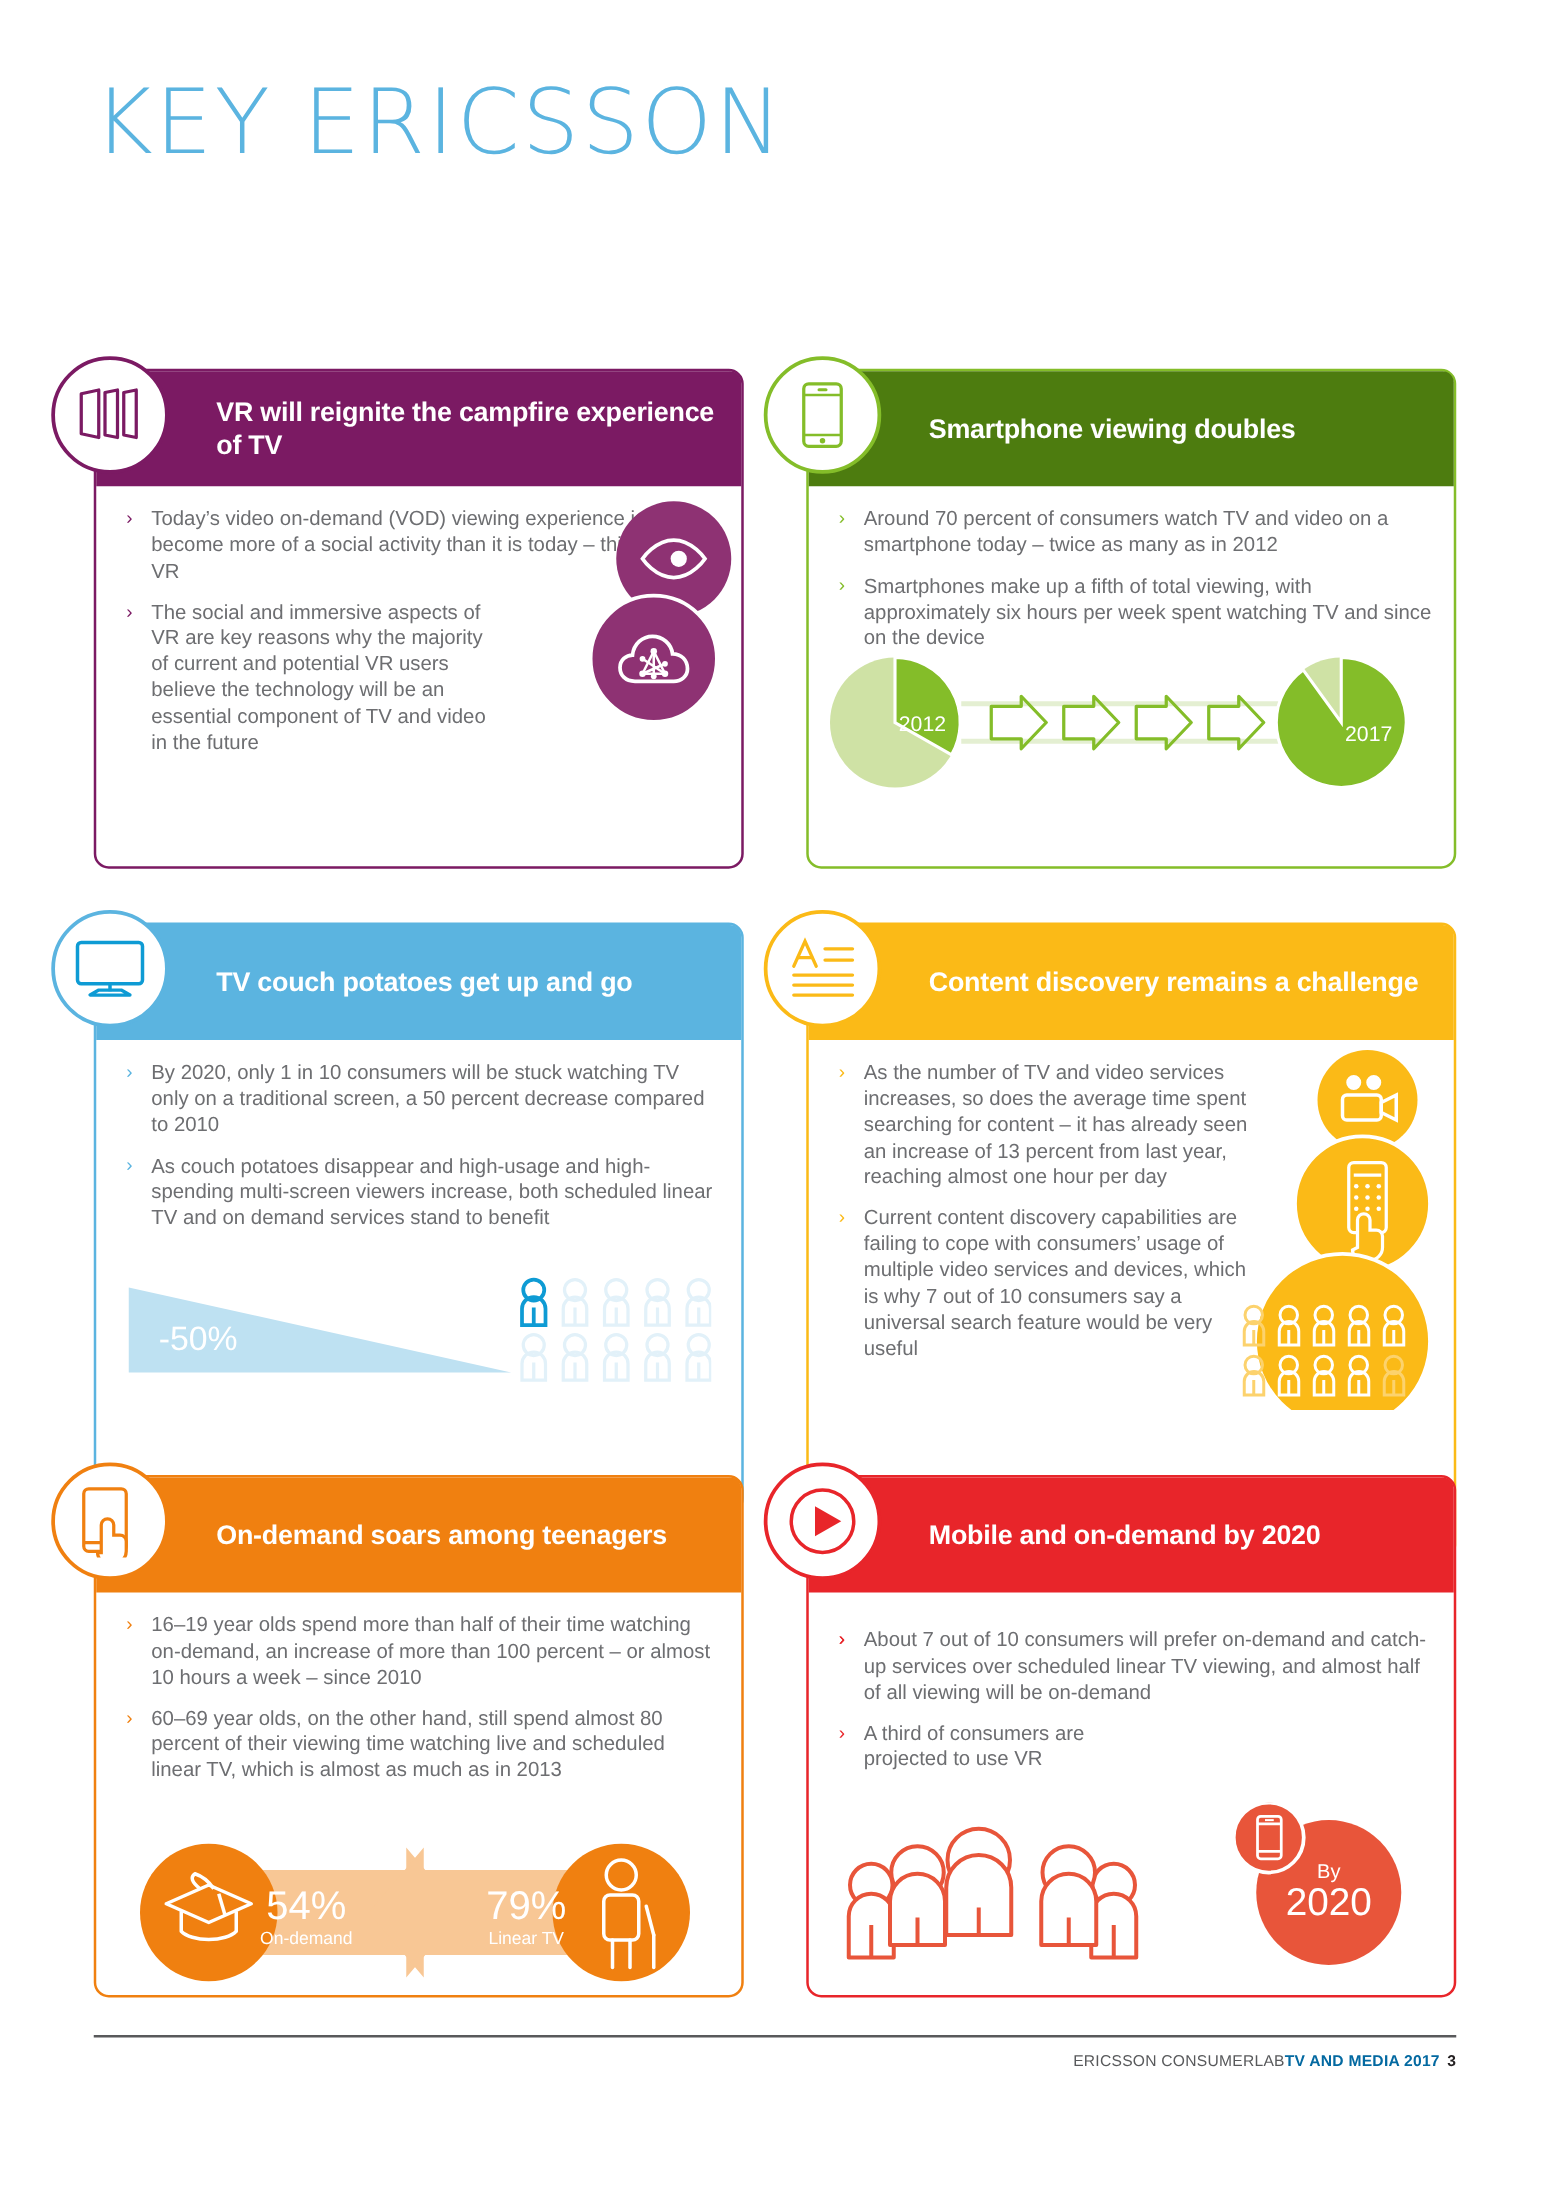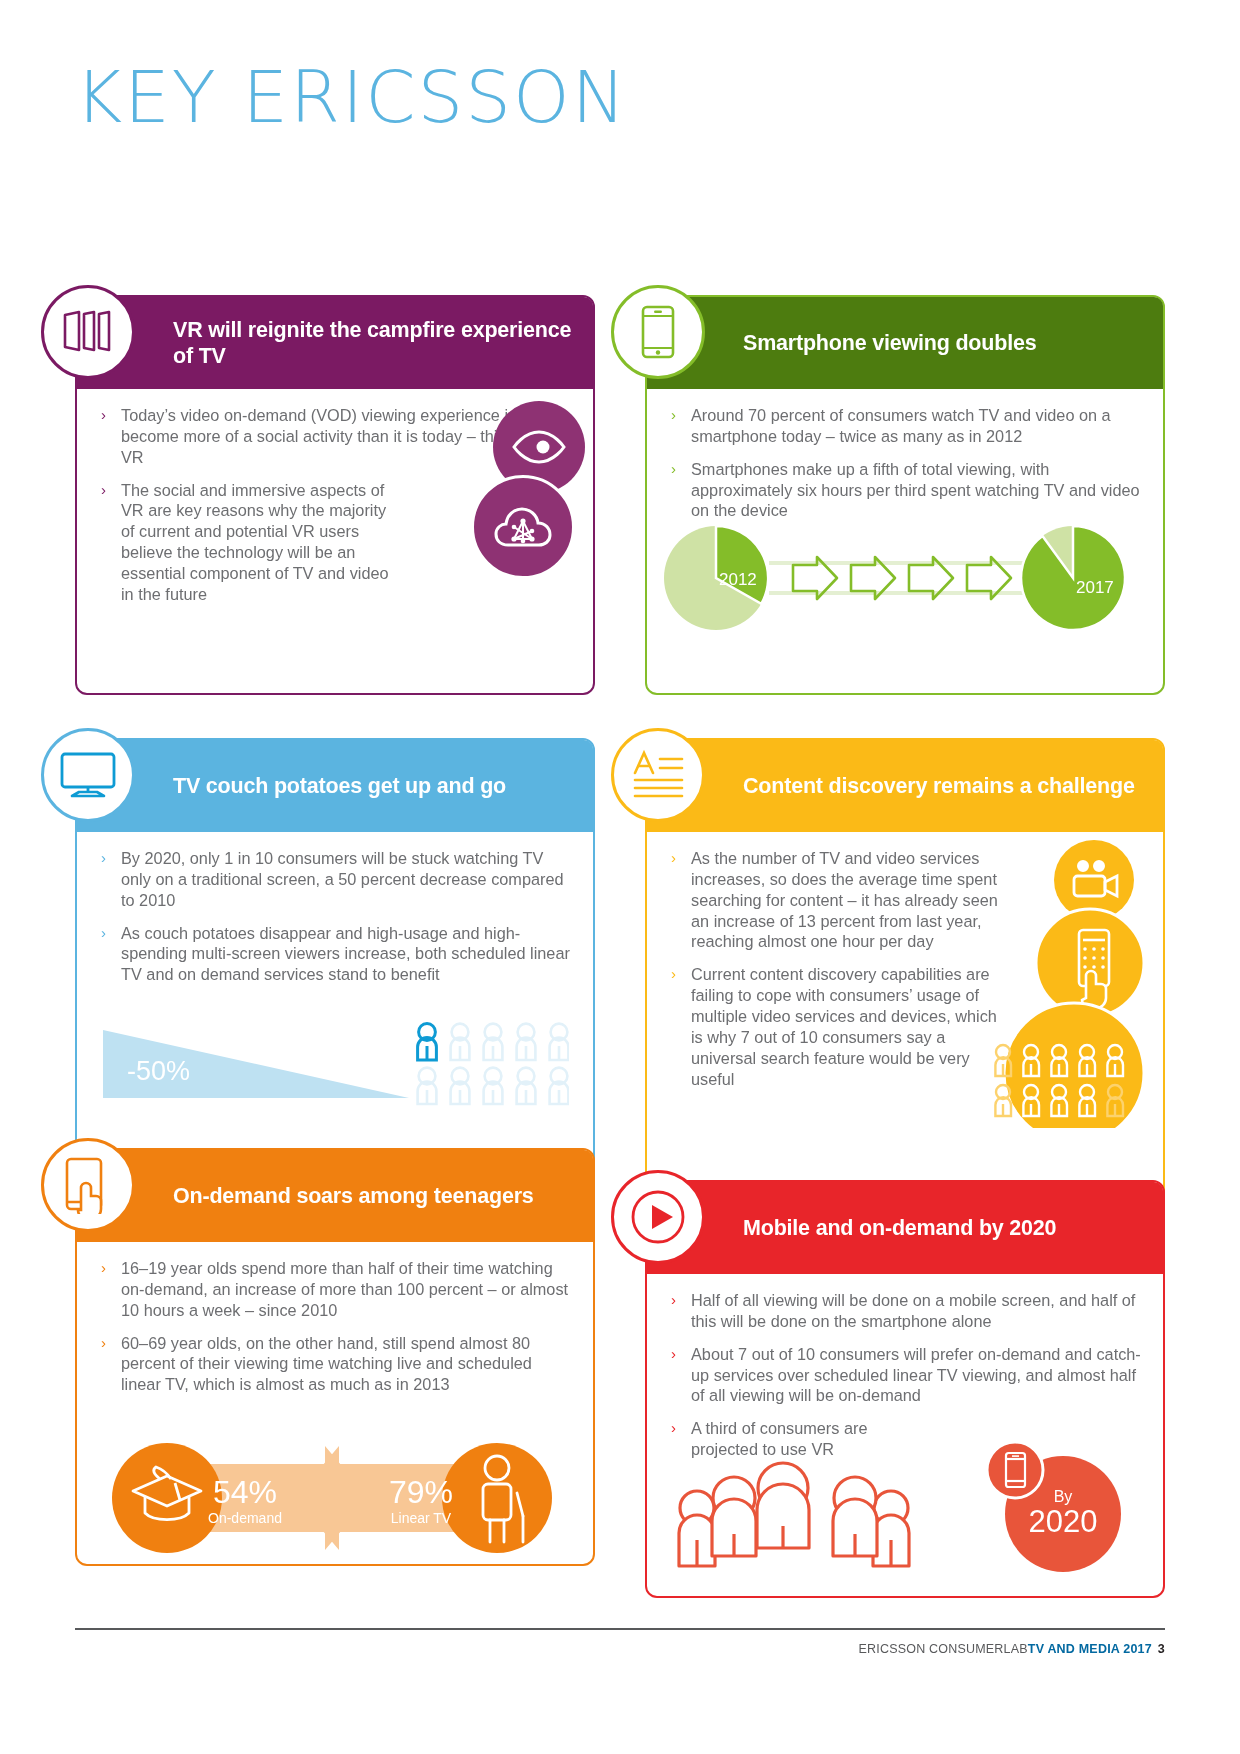--- a/index.html
+++ b/index.html
@@ -63,21 +63,21 @@
   ul.bullets li .chev {
     position:absolute; left:0; top:0;
     font-size:15px; font-weight:normal;
   }
 
   
   #card-vr      { left:75px;  top:295px;  height:400px; border-color:#7B1A63; }
   #card-phone   { left:645px; top:295px;  height:400px; border-color:#84BD29; }
   #card-couch   { left:75px;  top:738px;  height:473px; border-color:#5BB4E0; }
   #card-content { left:645px; top:738px;  height:510px; border-color:#FBBA17; }
-  #card-teen    { left:75px;  top:1148px; height:418px; border-color:#F08010; }
+  #card-teen    { left:75px;  top:1180px; height:418px; border-color:#F08010; }
   #card-mobile  { left:645px; top:1180px; height:418px; border-color:#E8252A; }
 
   #card-vr      .card-header { background:#7B1A63; }
   #card-phone   .card-header { background:#4d7c0f; }
   #card-couch   .card-header { background:#5BB4E0; }
   #card-content .card-header { background:#FBBA17; }
   #card-teen    .card-header { background:#F08010; }
   #card-mobile  .card-header { background:#E8252A; }
 
   #card-vr      .badge { border-color:#7B1A63; }
@@ -172,21 +172,21 @@
           <line x1="3" y1="44" x2="33" y2="44" stroke="#84BD29" stroke-width="2"></line>
           <rect x="14" y="6.5" width="8" height="2.4" rx="1.2" fill="#84BD29"></rect>
           <circle cx="18" cy="48.5" r="2.2" fill="#84BD29"></circle>
         </svg>
       </div>
       <h2>Smartphone viewing doubles</h2>
     </div>
     <div class="card-body">
       <ul class="bullets">
         <li><span class="chev">›</span><span>Around 70 percent of consumers watch TV and video on a smartphone today – twice as many as in 2012</span></li>
-        <li><span class="chev">›</span><span>Smartphones make up a fifth of total viewing, with approximately six hours per third spent watching TV and video on the device</span></li>
+        <li><span class="chev">›</span><span>Smartphones make up a fifth of total viewing, with approximately six hours per week spent watching TV and since on the device</span></li>
       </ul>
 
       <div class="gfx" style="left:14px; top:134px; width:470px; height:108px;">
         <svg width="470" height="110" viewBox="0 0 470 110">
 
           <rect x="108" y="40" width="254" height="30" fill="#fff"></rect>
           <line x1="108" y1="40" x2="362" y2="40" stroke="#E4EFD2" stroke-width="4"></line>
           <line x1="108" y1="70" x2="362" y2="70" stroke="#E4EFD2" stroke-width="4"></line>
 
           <g transform="translate(55,55)">
@@ -466,21 +466,21 @@
       <div class="badge">
         <svg width="58" height="58" viewBox="0 0 58 58">
           <circle cx="29" cy="29" r="25" fill="none" stroke="#E8252A" stroke-width="2.8"></circle>
           <path d="M23 17 L44 29 L23 41 Z" fill="#E8252A"></path>
         </svg>
       </div>
       <h2>Mobile and on-demand by 2020</h2>
     </div>
     <div class="card-body">
       <ul class="bullets">
-        <li><span class="chev">›</span><span>Half of all viewing will be done on a mobile screen, and half of this will be done on the smartphone alone</span></li>
+        <li><span class="chev">›</span></li>
         <li><span class="chev">›</span><span>About 7 out of 10 consumers will prefer on-demand and catch-up services over scheduled linear TV viewing, and almost half of all viewing will be on-demand</span></li>
         <li style="width:250px;"><span class="chev">›</span><span>A third of consumers are projected to use VR</span></li>
       </ul>
       <div class="gfx" style="left:16px; top:168px; width:480px; height:130px;">
         <svg width="480" height="130" viewBox="0 0 480 130">
 
           <circle cx="400" cy="72" r="58" fill="#E8553A"></circle>
           <text x="400" y="60" fill="#fff" font-size="16" text-anchor="middle" font-family="Liberation Sans, sans-serif">By</text>
           <text x="400" y="90" fill="#fff" font-size="31" text-anchor="middle" font-family="Liberation Sans, sans-serif">2020</text>
 

